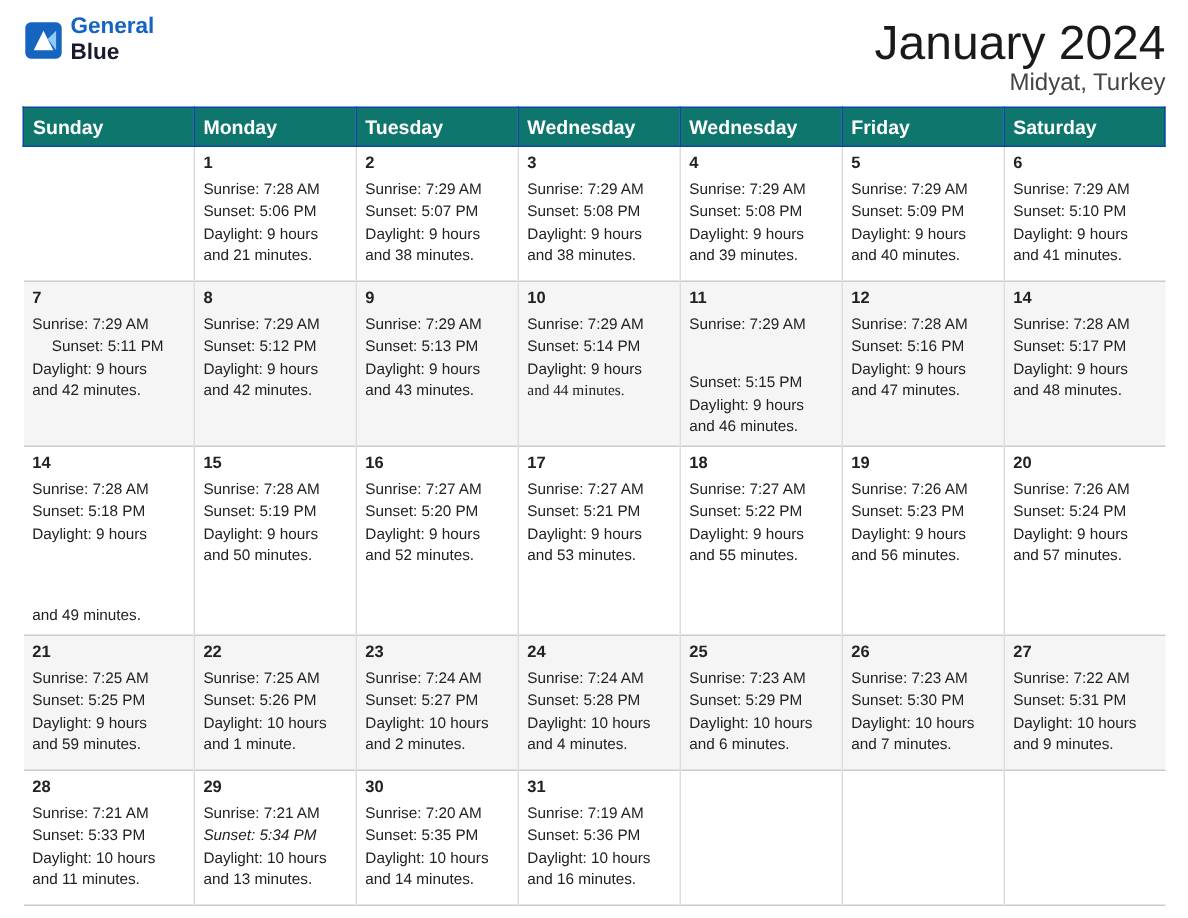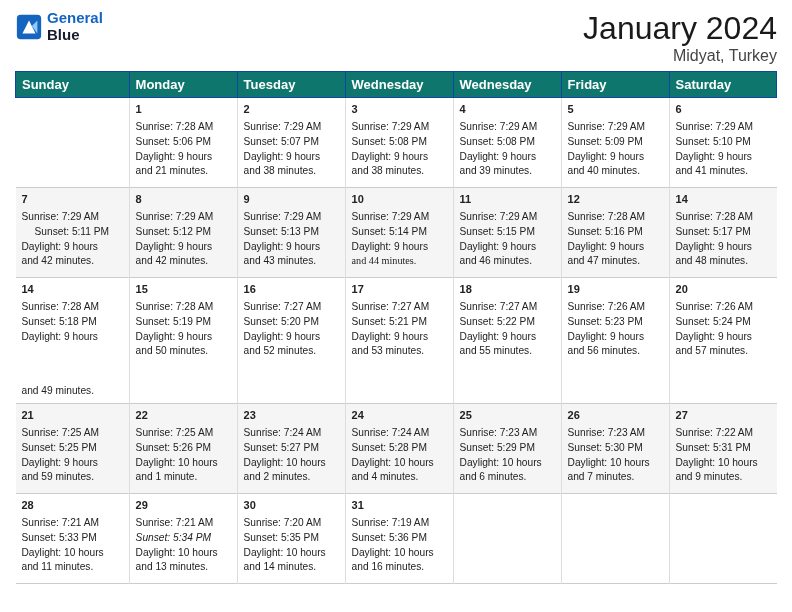--- a/index.html
+++ b/index.html
@@ -193,21 +193,21 @@
           <td>
             <span class="day-num">10</span>
             <span style="display: block;">Sunrise: 7:29 AM</span>
             <span style="display: block;">Sunset: 5:14 PM</span>
             <span style="display: block;">Daylight: 9 hours</span>
             <span style="display: block; font-family: Liberation Serif, serif;">and 44 minutes.</span>
           </td>
           <td>
             <span class="day-num">11</span>
             <span style="display: block;">Sunrise: 7:29 AM</span>
-            <span style="display: block;">Sunset: 5:15 PM</span>
+            <span style="display: block; margin-top: 24px;">Sunset: 5:15 PM</span>
             <span style="display: block;">Daylight: 9 hours</span>
             <span style="display: block;">and 46 minutes.</span>
           </td>
           <td>
             <span class="day-num">12</span>
             <span style="display: block;">Sunrise: 7:28 AM</span>
             <span style="display: block;">Sunset: 5:16 PM</span>
             <span style="display: block;">Daylight: 9 hours</span>
             <span style="display: block;">and 47 minutes.</span>
           </td>

